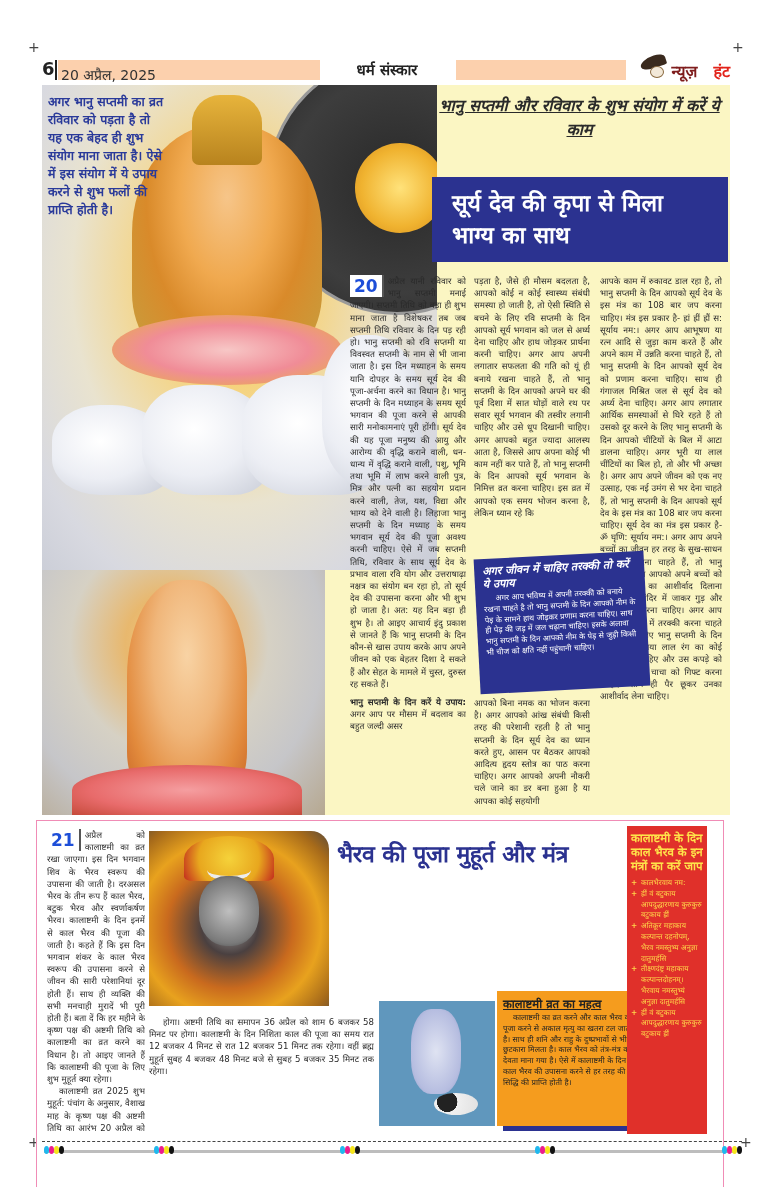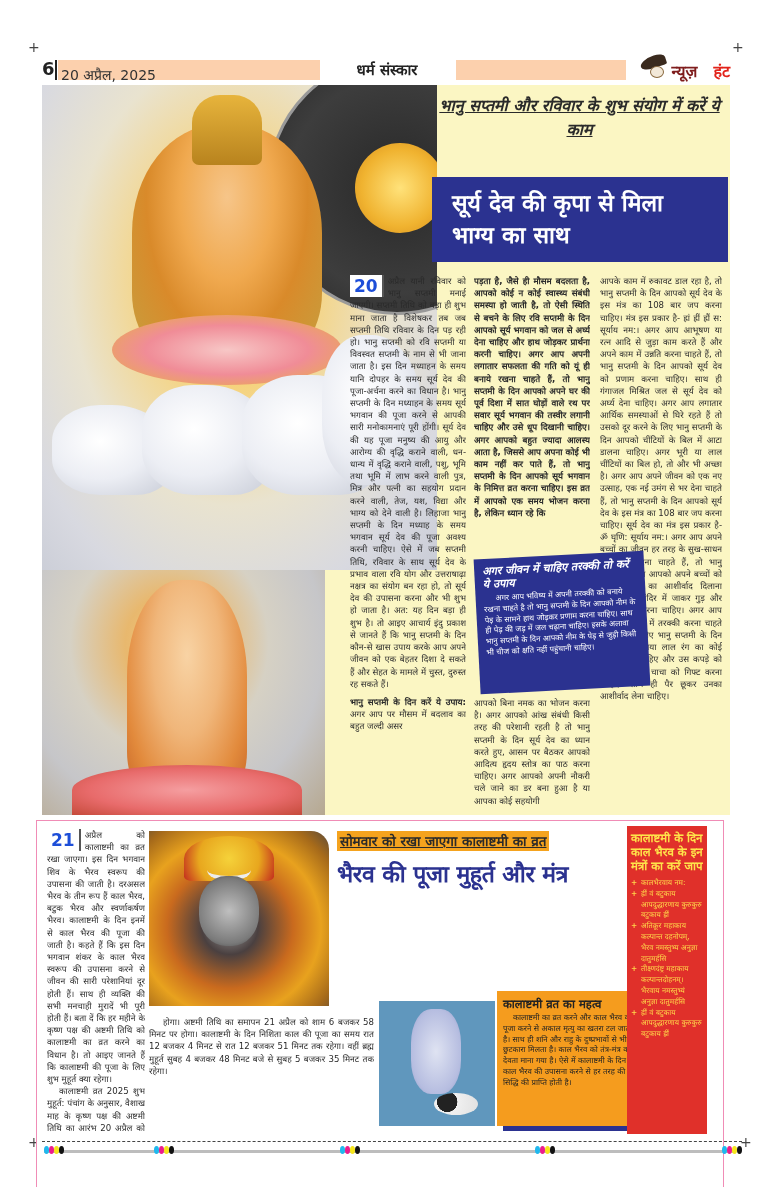--- a/index.html
+++ b/index.html
@@ -59,21 +59,21 @@
   .bhairav-crescent { position: absolute; left: 58px; top: 28px; width: 44px; height: 22px; border-bottom: 5px solid #ececec; border-radius: 0 0 50% 50%; }
   .kala-head { position: absolute; left: 300px; top: 10px; width: 275px; }
   .kala-sub { display: inline-block; font: bold 13.5px "DejaVu Sans", sans-serif; color: #2a2a2a; background: #f5a31e; padding: 1px 3px; text-decoration: underline; }
   .kala-title { font: bold 23px "DejaVu Sans", sans-serif; color: #2b3290; margin-top: 6px; letter-spacing: -0.3px; }
   .kala-quote { position: absolute; left: 285px; top: 100px; width: 300px; text-align: center; font: italic bold 10.8px "DejaVu Sans", sans-serif; color: #ef8a16; line-height: 18px; text-decoration: underline; }
   .bhairav-illus { position: absolute; left: 342px; top: 180px; width: 116px; height: 125px; background: #6097bd; overflow: hidden; }
   .illus-body { position: absolute; left: 32px; top: 8px; width: 50px; height: 85px; border-radius: 40%; background: radial-gradient(ellipse, #dfe3f2 0%, #b6bde0 70%, #8f97c5 100%); }
   .illus-dog { position: absolute; left: 55px; top: 92px; width: 44px; height: 22px; border-radius: 50%; background: radial-gradient(circle at 30% 40%, #222 0%, #222 30%, #f0f0f0 31%, #e0e0e0 100%); }
   .importance-shadow { position: absolute; left: 466px; top: 175px; width: 150px; height: 135px; background: #2b3290; }
   .importance-box { position: absolute; left: 460px; top: 170px; width: 150px; height: 135px; background: #f59c1e; padding: 5px 6px; }
-  .imp-title { font: bold 11.5px "DejaVu Sans", sans-serif; color: #222; }
+  .imp-title { font: bold 11.5px "DejaVu Sans", sans-serif; color: #222; text-decoration: underline; }
   .imp-body { font-size: 7.8px; line-height: 10.8px; color: #222; margin-top: 2px; text-indent: 10px; }
   .mantra-box { position: absolute; left: 590px; top: 5px; width: 80px; height: 308px; background: #e0302a; padding: 5px 4px; }
   .mantra-title { font: bold 11.5px "DejaVu Sans", sans-serif; color: #ffe44a; line-height: 14px; }
   .mantra-list { margin-top: 5px; }
   .mantra-item { font-size: 7.4px; line-height: 10.8px; color: #ffd84a; padding-left: 10px; position: relative; }
   .mantra-item .plus { position: absolute; left: 0; top: 0; color: #ffd84a; font-weight: bold; }
 
   .footer-line { position: absolute; left: 42px; top: 1141px; width: 700px; border-top: 1.5px dashed #444; }
   .reg-bar { position: absolute; left: 44px; top: 1150px; width: 690px; height: 3px; background: #bdbdbd; }
   .reg-mark { position: absolute; top: 1146px; display: flex; gap: 0; }
@@ -109,31 +109,32 @@
     <div class="zodiac-wheel">
         <div class="sun-face"></div>
       </div>
     <div class="deity"></div>
     <div class="deity-crown"></div>
     <div class="lotus"></div>
     <div class="horse" style="left:10px;top:320px;width:120px;height:90px;"></div>
     <div class="horse" style="left:100px;top:300px;width:130px;height:110px;"></div>
     <div class="horse" style="left:200px;top:290px;width:140px;height:120px;"></div>
     <div class="horse" style="left:280px;top:250px;width:100px;height:150px;"></div>
+    <p class="text-pullquote">अगर भानु सप्तमी का व्रत रविवार को पड़ता है तो यह एक बेहद ही शुभ संयोग माना जाता है। ऐसे में इस संयोग में ये उपाय करने से शुभ फलों की प्राप्ति होती है।</p>
   </div>
 
   <p class="subhead-top">भानु सप्तमी और रविवार के शुभ संयोग में करें ये काम</p>
   <div class="title-box">सूर्य देव की कृपा से मिला भाग्य का साथ</div>
 
   <div class="col" style="left:308px;top:190px;width:116px;height:540px;overflow:hidden;">
     <span class="dropnum">20</span>
     <span>अप्रैल यानी रविवार को भानु सप्तमी मनाई जाएगी। सप्तमी तिथि को बड़ा ही शुभ माना जाता है विशेषकर तब जब सप्तमी तिथि रविवार के दिन पड़ रही हो। भानु सप्तमी को रवि सप्तमी या विवस्वत सप्तमी के नाम से भी जाना जाता है। इस दिन मध्याहन के समय यानि दोपहर के समय सूर्य देव की पूजा-अर्चना करने का विधान है। भानु सप्तमी के दिन मध्याहन के समय सूर्य भगवान की पूजा करने से आपकी सारी मनोकामनाएं पूरी होंगी। सूर्य देव की यह पूजा मनुष्य की आयु और आरोग्य की वृद्धि कराने वाली, धन-धान्य में वृद्धि कराने वाली, पशु, भूमि तथा भूमि में लाभ करने वाली पुत्र, मित्र और पत्नी का सहयोग प्रदान करने वाली, तेज, यश, विद्या और भाग्य को देने वाली है। लिहाजा भानु सप्तमी के दिन मध्याह के समय भगवान सूर्य देव की पूजा अवश्य करनी चाहिए। ऐसे में जब सप्तमी तिथि, रविवार के साथ सूर्य देव के प्रभाव वाला रवि योग और उत्तराषाढ़ा नक्षत्र का संयोग बन रहा हो, तो सूर्य देव की उपासना करना और भी शुभ हो जाता है। अत: यह दिन बड़ा ही शुभ है। तो आइए आचार्य इंदु प्रकाश से जानते हैं कि भानु सप्तमी के दिन कौन-से खास उपाय करके आप अपने जीवन को एक बेहतर दिशा दे सकते हैं और सेहत के मामले में चुस्त, दुरुस्त रह सकते हैं।</span>
     <span style="display:block;margin-top:6px;"><b>भानु सप्तमी के दिन करें ये उपाय:</b> <span>अगर आप पर मौसम में बदलाव का बहुत जल्दी असर</span></span>
   </div>
-  <div class="col" style="left:432px;top:190px;width:116px;height:260px;overflow:hidden;font-weight:bold;">
+  <div class="col" style="left:432px;top:190px;width:116px;height:260px;overflow:hidden;">
     <span>पड़ता है, जैसे ही मौसम बदलता है, आपको कोई न कोई स्वास्थ्य संबंधी समस्या हो जाती है, तो ऐसी स्थिति से बचने के लिए रवि सप्तमी के दिन आपको सूर्य भगवान को जल से अर्घ्य देना चाहिए और हाथ जोड़कर प्रार्थना करनी चाहिए। अगर आप अपनी लगातार सफलता की गति को यूं ही बनाये रखना चाहते हैं, तो भानु सप्तमी के दिन आपको अपने घर की पूर्व दिशा में सात घोड़ों वाले रथ पर सवार सूर्य भगवान की तस्वीर लगानी चाहिए और उसे धूप दिखानी चाहिए। अगर आपको बहुत ज्यादा आलस्य आता है, जिससे आप अपना कोई भी काम नहीं कर पाते हैं, तो भानु सप्तमी के दिन आपको सूर्य भगवान के निमित्त व्रत करना चाहिए। इस व्रत में आपको एक समय भोजन करना है, लेकिन ध्यान रहे कि</span>
   </div>
   <div class="col" style="left:432px;top:612px;width:116px;height:118px;overflow:hidden;">
     <span>आपको बिना नमक का भोजन करना है। अगर आपको आंख संबंधी किसी तरह की परेशानी रहती है तो भानु सप्तमी के दिन सूर्य देव का ध्यान करते हुए, आसन पर बैठकर आपको आदित्य हृदय स्तोत्र का पाठ करना चाहिए। अगर आपको अपनी नौकरी चले जाने का डर बना हुआ है या आपका कोई सहयोगी</span>
   </div>
   <div class="col" style="left:558px;top:190px;width:122px;height:540px;overflow:hidden;">
     <span>आपके काम में रुकावट डाल रहा है, तो भानु सप्तमी के दिन आपको सूर्य देव के इस मंत्र का 108 बार जप करना चाहिए। मंत्र इस प्रकार है- ह्रां ह्रीं ह्रौं स: सूर्याय नम:। अगर आप आभूषण या रत्न आदि से जुड़ा काम करते हैं और अपने काम में उन्नति करना चाहते हैं, तो भानु सप्तमी के दिन आपको सूर्य देव को प्रणाम करना चाहिए। साथ ही गंगाजल मिश्रित जल से सूर्य देव को अर्घ्य देना चाहिए। अगर आप लगातार आर्थिक समस्याओं से घिरे रहते हैं तो उसको दूर करने के लिए भानु सप्तमी के दिन आपको चींटियों के बिल में आटा डालना चाहिए। अगर भूरी या लाल चींटियों का बिल हो, तो और भी अच्छा है। अगर आप अपने जीवन को एक नए उत्साह, एक नई उमंग से भर देना चाहते हैं, तो भानु सप्तमी के दिन आपको सूर्य देव के इस मंत्र का 108 बार जप करना चाहिए। सूर्य देव का मंत्र इस प्रकार है- ॐ घृणि: सूर्याय नम:। अगर आप अपने बच्चों का जीवन हर तरह के सुख-साधन से संपन्न करना चाहते हैं, तो भानु सप्तमी के दिन आपको अपने बच्चों को सूर्य भगवान का आशीर्वाद दिलाना चाहिए और मंदिर में जाकर गुड़ और बाजरा दान करना चाहिए। अगर आप अपने कारोबार में तरक्की करना चाहते हैं तो इसके लिए भानु सप्तमी के दिन आपको एक नया लाल रंग का कोई कपड़ा लेना चाहिए और उस कपड़े को अपने ताऊ या चाचा को गिफ्ट करना चाहिए। साथ ही पैर छूकर उनका आशीर्वाद लेना चाहिए।</span>
   </div>
 
   <div class="img-surya2">
@@ -152,24 +153,23 @@
     <span class="dropnum">21</span>
     <span>अप्रैल को कालाष्टमी का व्रत रखा जाएगा। इस दिन भगवान शिव के भैरव स्वरूप की उपासना की जाती है। दरअसल भैरव के तीन रूप हैं काल भैरव, बटुक भैरव और स्वर्णाकर्षण भैरव। कालाष्टमी के दिन इनमें से काल भैरव की पूजा की जाती है। कहते हैं कि इस दिन भगवान शंकर के काल भैरव स्वरूप की उपासना करने से जीवन की सारी परेशानियां दूर होती हैं। साथ ही व्यक्ति की सभी मनचाही मुरादें भी पूरी होती हैं। बता दें कि हर महीने के कृष्ण पक्ष की अष्टमी तिथि को कालाष्टमी का व्रत करने का विधान है। तो आइए जानते हैं कि कालाष्टमी की पूजा के लिए शुभ मुहूर्त क्या रहेगा।</span>
     <span style="display:block;text-indent:12px;">कालाष्टमी व्रत 2025 शुभ मुहूर्त: पंचांग के अनुसार, वैशाख माह के कृष्ण पक्ष की अष्टमी तिथि का आरंभ 20 अप्रैल को शाम 7 बजकर 1 मिनट पर</span>
   </div>
   <div class="bhairav-photo">
     <div class="bhairav-crown"></div>
     <div class="bhairav-crescent"></div>
     <div class="bhairav-face"></div>
   </div>
   <div class="col" style="left:112px;top:195px;width:225px;height:115px;overflow:hidden;text-indent:14px;">
-    <span>होगा। अष्टमी तिथि का समापन 21 अप्रैल को शाम 6 बजकर 58 मिनट पर होगा। कालाष्टमी के दिन निशिता काल की पूजा का समय रात 12 बजकर 4 मिनट से रात 12 बजकर 51 मिनट तक रहेगा। वहीं ब्रह्म मुहूर्त सुबह 4 बजकर 48 मिनट बजे से सुबह 5 बजकर 35 मिनट तक रहेगा।</span>
+    <span>होगा। अष्टमी तिथि का समापन 36 अप्रैल को शाम 6 बजकर 58 मिनट पर होगा। कालाष्टमी के दिन निशिता काल की पूजा का समय रात 12 बजकर 4 मिनट से रात 12 बजकर 51 मिनट तक रहेगा। वहीं ब्रह्म मुहूर्त सुबह 4 बजकर 48 मिनट बजे से सुबह 5 बजकर 35 मिनट तक रहेगा।</span>
   </div>
   <div class="kala-head">
-    <span class="kala-sub">सोमवार को रखा जाएगा कालाष्टमी का व्रत</span>
     <div class="kala-title">भैरव की पूजा मुहूर्त और मंत्र</div>
   </div>
   <div class="bhairav-illus">
     <div class="illus-body"></div>
     <div class="illus-dog"></div>
   </div>
   <div class="importance-shadow"></div>
   <div class="importance-box">
     <div class="imp-title">कालाष्टमी व्रत का महत्व</div>
     <div class="imp-body">कालाष्टमी का व्रत करने और काल भैरव की पूजा करने से अकाल मृत्यु का खतरा टल जाता है। साथ ही शनि और राहु के दुष्प्रभावों से भी छुटकारा मिलता है। काल भैरव को तंत्र-मंत्र का देवता माना गया है। ऐसे में कालाष्टमी के दिन काल भैरव की उपासना करने से हर तरह की सिद्धि की प्राप्ति होती है।</div>

